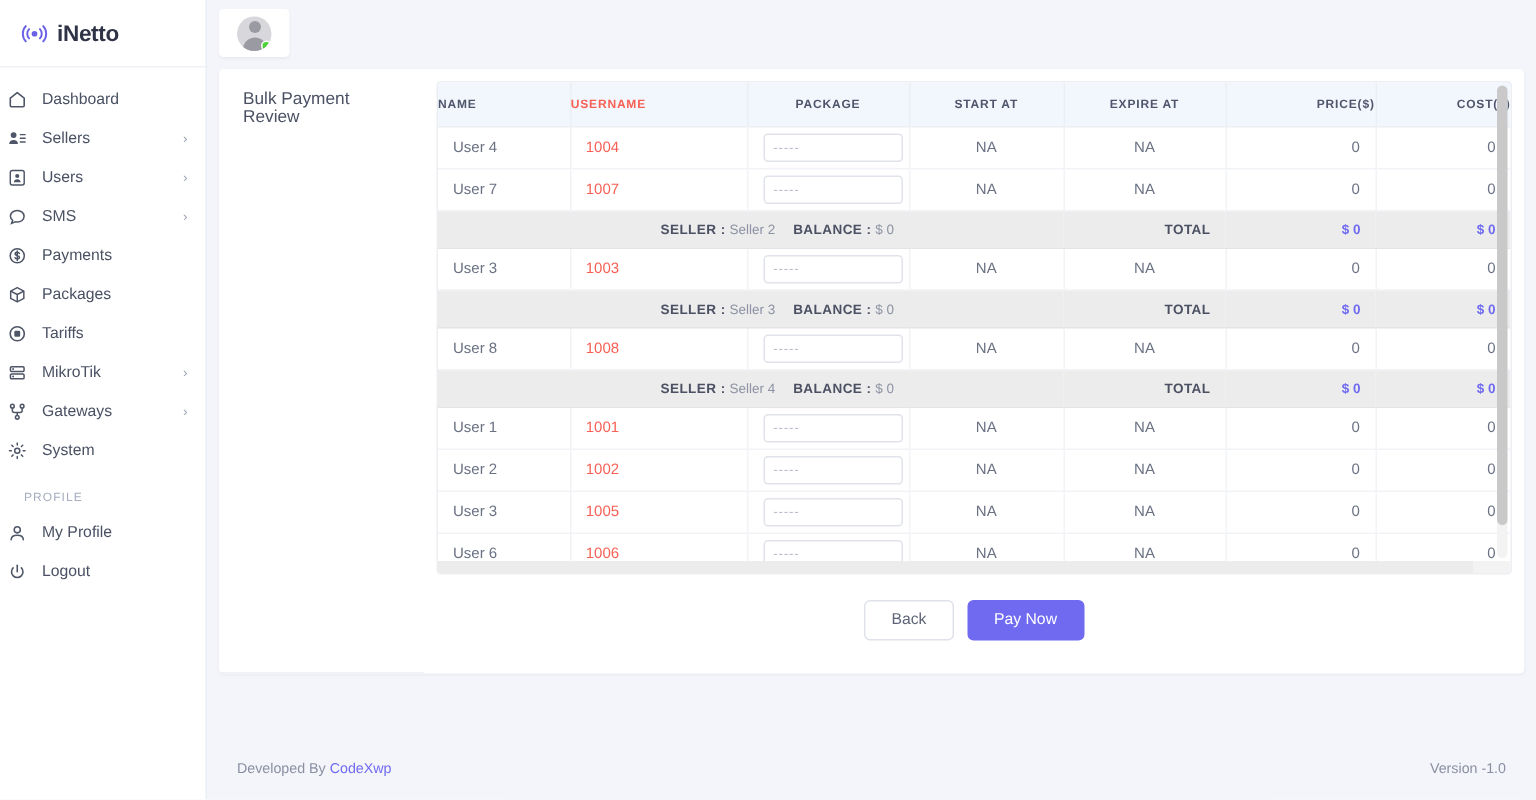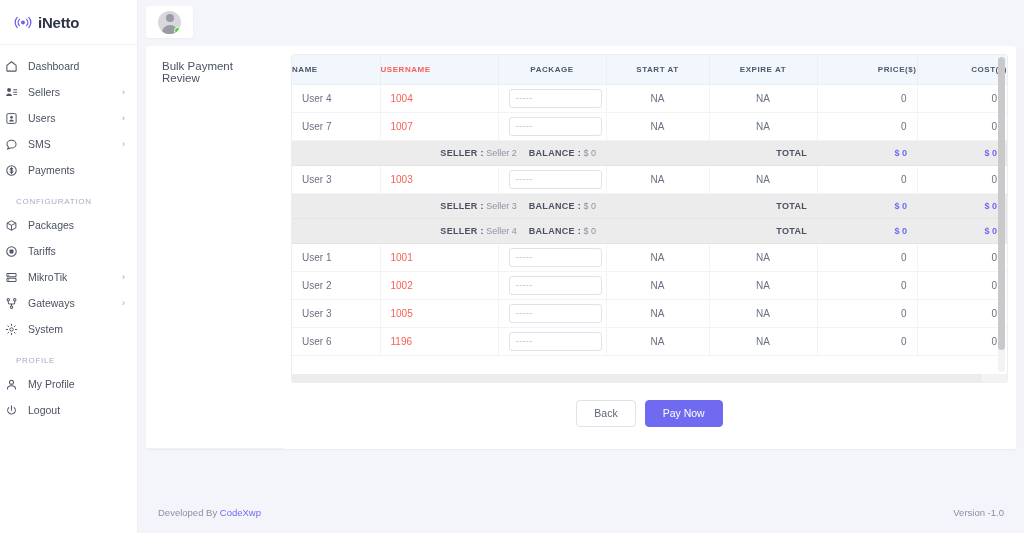--- a/index.html
+++ b/index.html
@@ -285,21 +285,20 @@
         <span class="nav-ico">
           <svg width="13" height="13" viewBox="0 0 16 16" fill="none" stroke="#4e5566" stroke-width="1.25">
             <circle cx="8" cy="8" r="5.8"></circle>
             <path d="M9.7 6.1c-.3-.6-1-.9-1.7-.9-1 0-1.7.5-1.7 1.3 0 1.9 3.5.8 3.5 2.7 0 .9-.8 1.4-1.8 1.4-.8 0-1.5-.3-1.8-1M8 4.2v7.6" stroke-linecap="round"></path>
           </svg>
         </span>
         <span class="nav-label">Payments</span>
         <span class="nav-caret"></span>
       </div>
 
-      <div class="nav-section">CONFIGURATION</div>
 
       <div class="nav-item">
         <span class="nav-ico">
           <svg width="13" height="13" viewBox="0 0 16 16" fill="none" stroke="#4e5566" stroke-width="1.2" stroke-linejoin="round">
             <path d="M8 2.2 13.4 5v6L8 13.8 2.6 11V5z"></path>
             <path d="M2.6 5 8 7.8 13.4 5M8 7.8v6"></path>
           </svg>
         </span>
         <span class="nav-label">Packages</span>
         <span class="nav-caret"></span>
@@ -443,20 +442,29 @@
                     <td class="c-price">0</td>
                     <td class="c-cost">0</td>
                   </tr>
                   <tr class="seller-row">
                     <td colspan="3" class="seller-meta"><b>SELLER :</b> <span>Seller 3</span><span class="sp"></span><b>BALANCE :</b> <span>$ 0</span></td>
                     <td class="c-start"></td>
                     <td class="total-lbl">TOTAL</td>
                     <td class="total-val">$ 0</td>
                     <td class="total-val">$ 0</td>
                   </tr>
+                  <tr>
+                    <td class="c-name">User 8</td>
+                    <td class="c-user">1008</td>
+                    <td class="c-pkg"><span class="pkg-select">-----</span></td>
+                    <td class="c-start">NA</td>
+                    <td class="c-expire">NA</td>
+                    <td class="c-price">0</td>
+                    <td class="c-cost">0</td>
+                  </tr>
                   <tr class="seller-row">
                     <td colspan="3" class="seller-meta"><b>SELLER :</b> <span>Seller 4</span><span class="sp"></span><b>BALANCE :</b> <span>$ 0</span></td>
                     <td class="c-start"></td>
                     <td class="total-lbl">TOTAL</td>
                     <td class="total-val">$ 0</td>
                     <td class="total-val">$ 0</td>
                   </tr>
                   <tr>
                     <td class="c-name">User 1</td>
                     <td class="c-user">1001</td>
@@ -479,21 +487,21 @@
                     <td class="c-name">User 3</td>
                     <td class="c-user">1005</td>
                     <td class="c-pkg"><span class="pkg-select">-----</span></td>
                     <td class="c-start">NA</td>
                     <td class="c-expire">NA</td>
                     <td class="c-price">0</td>
                     <td class="c-cost">0</td>
                   </tr>
                   <tr>
                     <td class="c-name">User 6</td>
-                    <td class="c-user">1196</td>
+                    <td class="c-user">1006</td>
                     <td class="c-pkg"><span class="pkg-select">-----</span></td>
                     <td class="c-start">NA</td>
                     <td class="c-expire">NA</td>
                     <td class="c-price">0</td>
                     <td class="c-cost">0</td>
                   </tr>
                 </tbody>
             </table>
           </div>
           <div class="vscroll">

